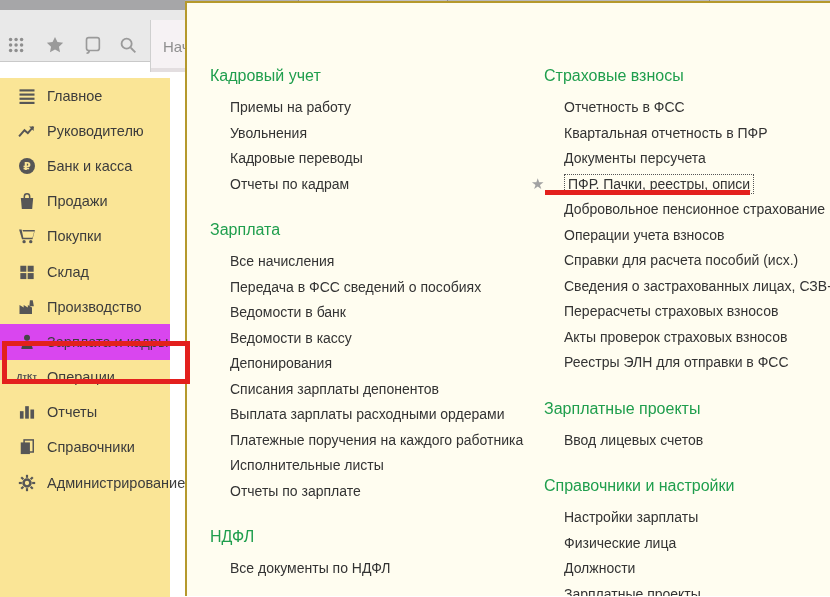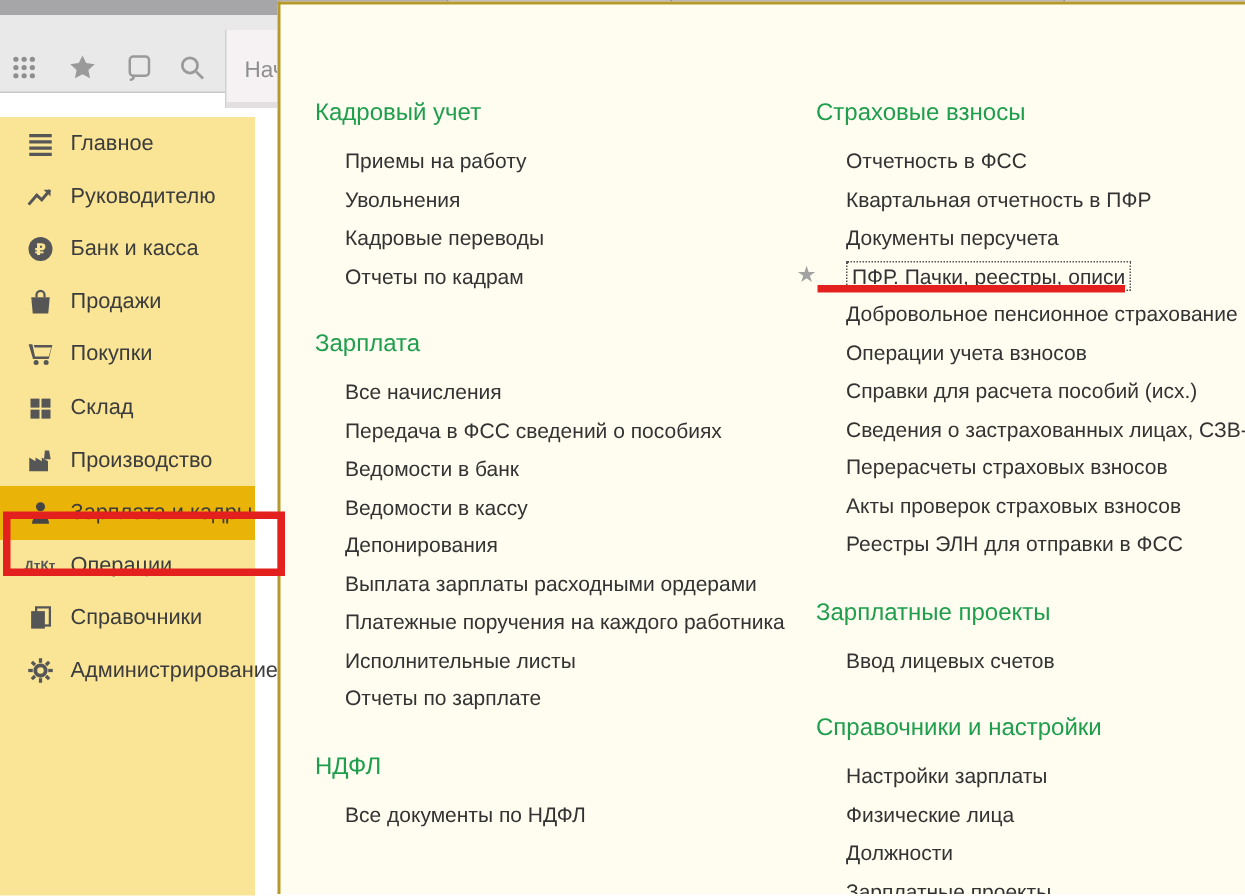--- a/index.html
+++ b/index.html
@@ -24,21 +24,21 @@
   .toolbar{position:absolute;left:0;top:10px;width:185px;height:52px;background:#e9e9e9;border-bottom:1px solid #c9c9c9;}
   .tb-icon{position:absolute;top:24px;width:22px;height:22px;cursor:pointer;}
   .tb-icon svg{width:22px;height:22px;display:block;}
   .tab{position:absolute;left:150px;top:10px;width:35px;height:52px;background:#f6f2f4;border-left:1px solid #cfcfcf;overflow:hidden;}
   .tab-label{position:absolute;left:12px;top:18px;font-size:15px;color:#8f8f8f;white-space:nowrap;}
   .tab .tab-bottom{position:absolute;left:0;bottom:0;width:100%;height:4px;background:#e3dee0;}
 
   
   .sidebar{position:absolute;left:0;top:78px;width:170px;height:535px;background:var(--yellow);}
   .sb-item{position:relative;height:35.2px;display:flex;align-items:center;cursor:pointer;}
-  .sb-item.hl{background:#eab308;}
+  .sb-item.hl{background:#d946ef;}
   .sb-icon{position:absolute;left:16px;width:21px;height:21px;display:flex;align-items:center;justify-content:center;color:var(--icon);}
   .sb-icon svg{width:20px;height:20px;display:block;}
   .sb-label{position:absolute;left:47px;font-size:14.5px;color:var(--sbtxt);white-space:nowrap;}
   .dtkt{display:flex;flex-direction:row;font-size:9px;font-weight:bold;line-height:8px;color:var(--icon);}
   .dtkt i{font-style:normal;}
   .dtkt i:last-child{align-self:flex-end;}
   .hl-box{position:absolute;left:2px;top:341px;width:188px;height:43px;border:5px solid var(--red);z-index:30;pointer-events:none;}
 
   
   .panel{position:absolute;left:185px;top:1px;width:645px;height:595px;background:var(--panel);
@@ -188,20 +188,30 @@
       <span class="sb-icon">
         <span class="dtkt">
           <i>Дт</i>
           <i>Кт</i>
         </span>
       </span>
       <span class="sb-label">Операции</span>
     </div>
     <div class="sb-item">
       <span class="sb-icon">
+        <svg viewBox="0 0 24 24" fill="#565656">
+          <rect x="3.5" y="11" width="4.4" height="9"></rect>
+          <rect x="9.8" y="5" width="4.4" height="15"></rect>
+          <rect x="16.1" y="9" width="4.4" height="11"></rect>
+        </svg>
+      </span>
+      <span class="sb-label">Отчеты</span>
+    </div>
+    <div class="sb-item">
+      <span class="sb-icon">
         <svg viewBox="0 0 24 24">
           <rect x="8.5" y="3.5" width="11" height="14.5" fill="none" stroke="#565656" stroke-width="1.8"></rect>
           <rect x="4.5" y="6.5" width="11" height="14" fill="#565656"></rect>
         </svg>
       </span>
       <span class="sb-label">Справочники</span>
     </div>
     <div class="sb-item">
       <span class="sb-icon">
         <svg viewBox="0 0 24 24" fill="#565656">
@@ -232,20 +242,21 @@
         <div class="m-item"><span class="m-link">Кадровые переводы</span></div>
         <div class="m-item"><span class="m-link">Отчеты по кадрам</span></div>
       </div>
       <div class="section">
         <div class="sec-title">Зарплата</div>
         <div class="m-item"><span class="m-link">Все начисления</span></div>
         <div class="m-item"><span class="m-link">Передача в ФСС сведений о пособиях</span></div>
         <div class="m-item"><span class="m-link">Ведомости в банк</span></div>
         <div class="m-item"><span class="m-link">Ведомости в кассу</span></div>
         <div class="m-item"><span class="m-link">Депонирования</span></div>
+        <div class="m-item"><span class="m-link">Списания зарплаты депонентов</span></div>
         <div class="m-item"><span class="m-link">Выплата зарплаты расходными ордерами</span></div>
         <div class="m-item"><span class="m-link">Платежные поручения на каждого работника</span></div>
         <div class="m-item"><span class="m-link">Исполнительные листы</span></div>
         <div class="m-item"><span class="m-link">Отчеты по зарплате</span></div>
       </div>
       <div class="section">
         <div class="sec-title">НДФЛ</div>
         <div class="m-item"><span class="m-link">Все документы по НДФЛ</span></div>
       </div>
     </div>

